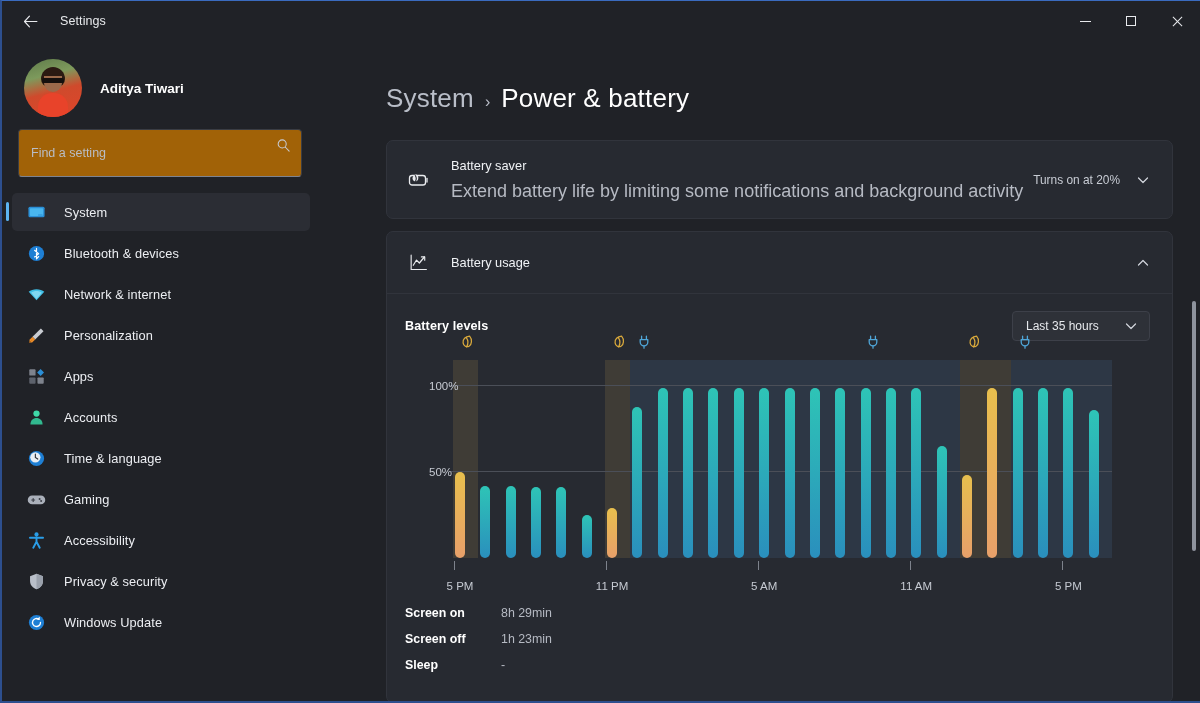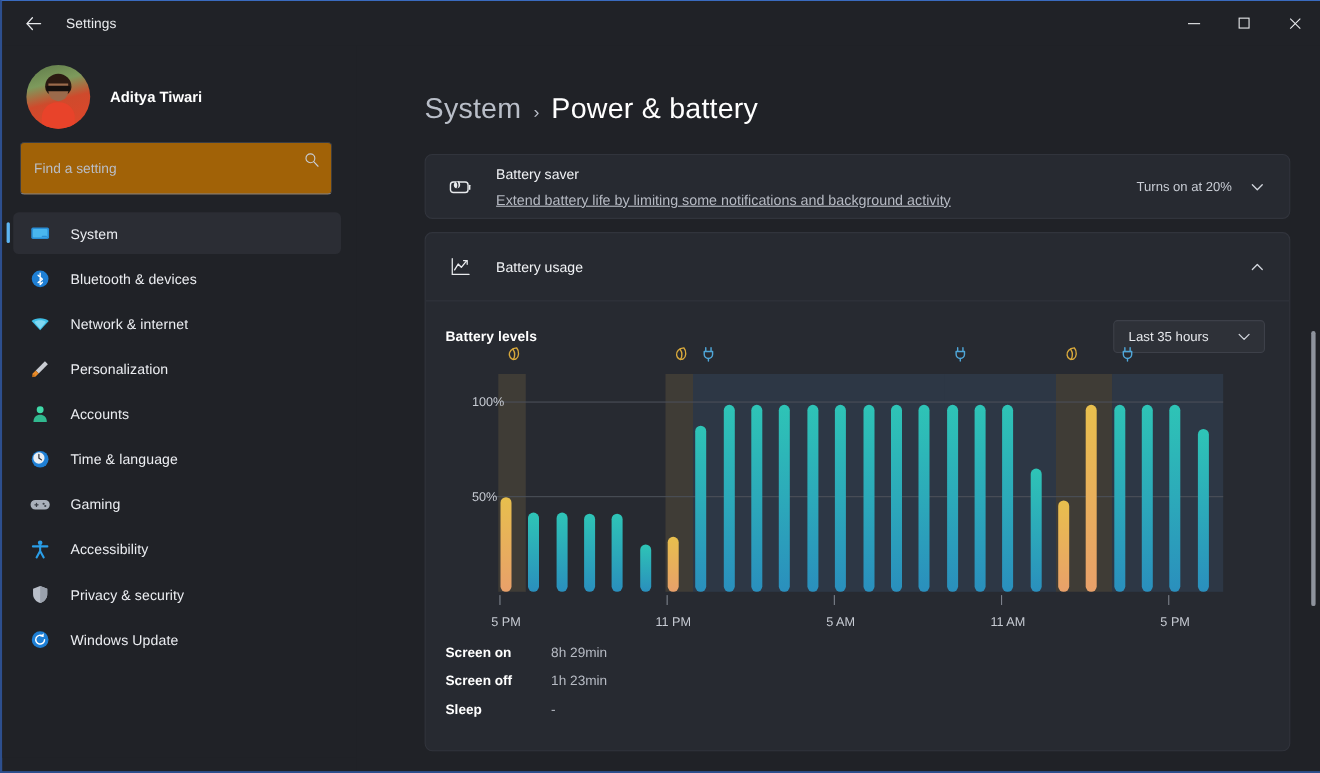--- a/index.html
+++ b/index.html
@@ -103,25 +103,25 @@
   }
   #breadcrumb { display: flex; align-items: baseline; padding: 42px 0 0 62px; }
   #bc-root { font-size: 26px; color:#b9bec8; letter-spacing: .2px; }
   #bc-sep  { font-size: 16px; color:#b9bec8; margin: 0 11px; }
   #bc-leaf { font-size: 26px; color:#ffffff; letter-spacing: .2px; }
 
   .card {
     margin: 0 27px 0 62px; background:#272a31; border:1px solid #31343c;
     border-radius: 7px;
   }
-  #card-saver { margin-top: 26px; height: 59px; display:flex; align-items:center; padding: 0 22px 0 18px; }
+  #card-saver { margin-top: 26px; height: 79px; display:flex; align-items:center; padding: 0 22px 0 18px; }
   .card-ico { width: 28px; height: 28px; flex:none; display:flex; align-items:center; justify-content:center; }
   .card-texts { margin-left: 18px; }
   .card-title { font-size: 12.8px; color:#f0f2f5; }
-  .card-sub { font-size: 13px; color:#b6bac3; margin-top: 8px; text-decoration: underline; }
+  .card-sub { font-size: 18px; color:#b6bac3; margin-top: 8px; }
   .card-right { margin-left:auto; display:flex; align-items:center; gap:16px; }
   .card-value { font-size: 11.9px; color:#c8ccd4; }
   .chev { width: 14px; height: 14px; }
 
   #card-usage {
     margin-top: 12px; background:#272a31; border-radius: 7px; border:1px solid #31343c;
     padding-bottom: 4px;
   }
   #usage-head { height: 62px; display:flex; align-items:center; padding: 0 22px 0 18px;
                 border-bottom: 1px solid #31343c; cursor: pointer; }
@@ -236,20 +236,31 @@
         </div>
         <div class="nav-item">
           <span class="nav-ico">
             <svg viewBox="0 0 20 20" width="19" height="19">
               <path d="M14.6 2.6 L17.4 5.4 L8.6 14.2 L5.8 11.4 Z" fill="#c9ccd2"></path>
               <path d="M5.8 11.4 L8.6 14.2 L5.4 17.4 L2.6 17.4 L2.6 14.6 Z" fill="#e98c2a"></path>
               <path d="M2.6 17.4 L4.6 15.4" stroke="#c06a12" stroke-width="1"></path>
             </svg>
           </span>
           <span class="nav-label">Personalization</span>
+        </div>
+        <div class="nav-item">
+          <span class="nav-ico">
+            <svg viewBox="0 0 20 20" width="19" height="19">
+              <rect x="2.4" y="2.4" width="6.6" height="6.6" rx=".9" fill="#7e838d"></rect>
+              <rect x="2.4" y="11" width="6.6" height="6.6" rx=".9" fill="#5d626c"></rect>
+              <rect x="11" y="11" width="6.6" height="6.6" rx=".9" fill="#7e838d"></rect>
+              <path d="M14.3 2.2 L17.9 5.8 L14.3 9.4 L10.7 5.8 Z" fill="#2a8ed6"></path>
+            </svg>
+          </span>
+          <span class="nav-label">Apps</span>
         </div>
         <div class="nav-item">
           <span class="nav-ico">
             <svg viewBox="0 0 20 20" width="19" height="19">
               <circle cx="10" cy="5.8" r="3.3" fill="#3fd9a8"></circle>
               <path d="M3.6 17.4 C3.6 12.9 6.5 10.6 10 10.6 C13.5 10.6 16.4 12.9 16.4 17.4 Z" fill="#31b98f"></path>
             </svg>
           </span>
           <span class="nav-label">Accounts</span>
         </div>

